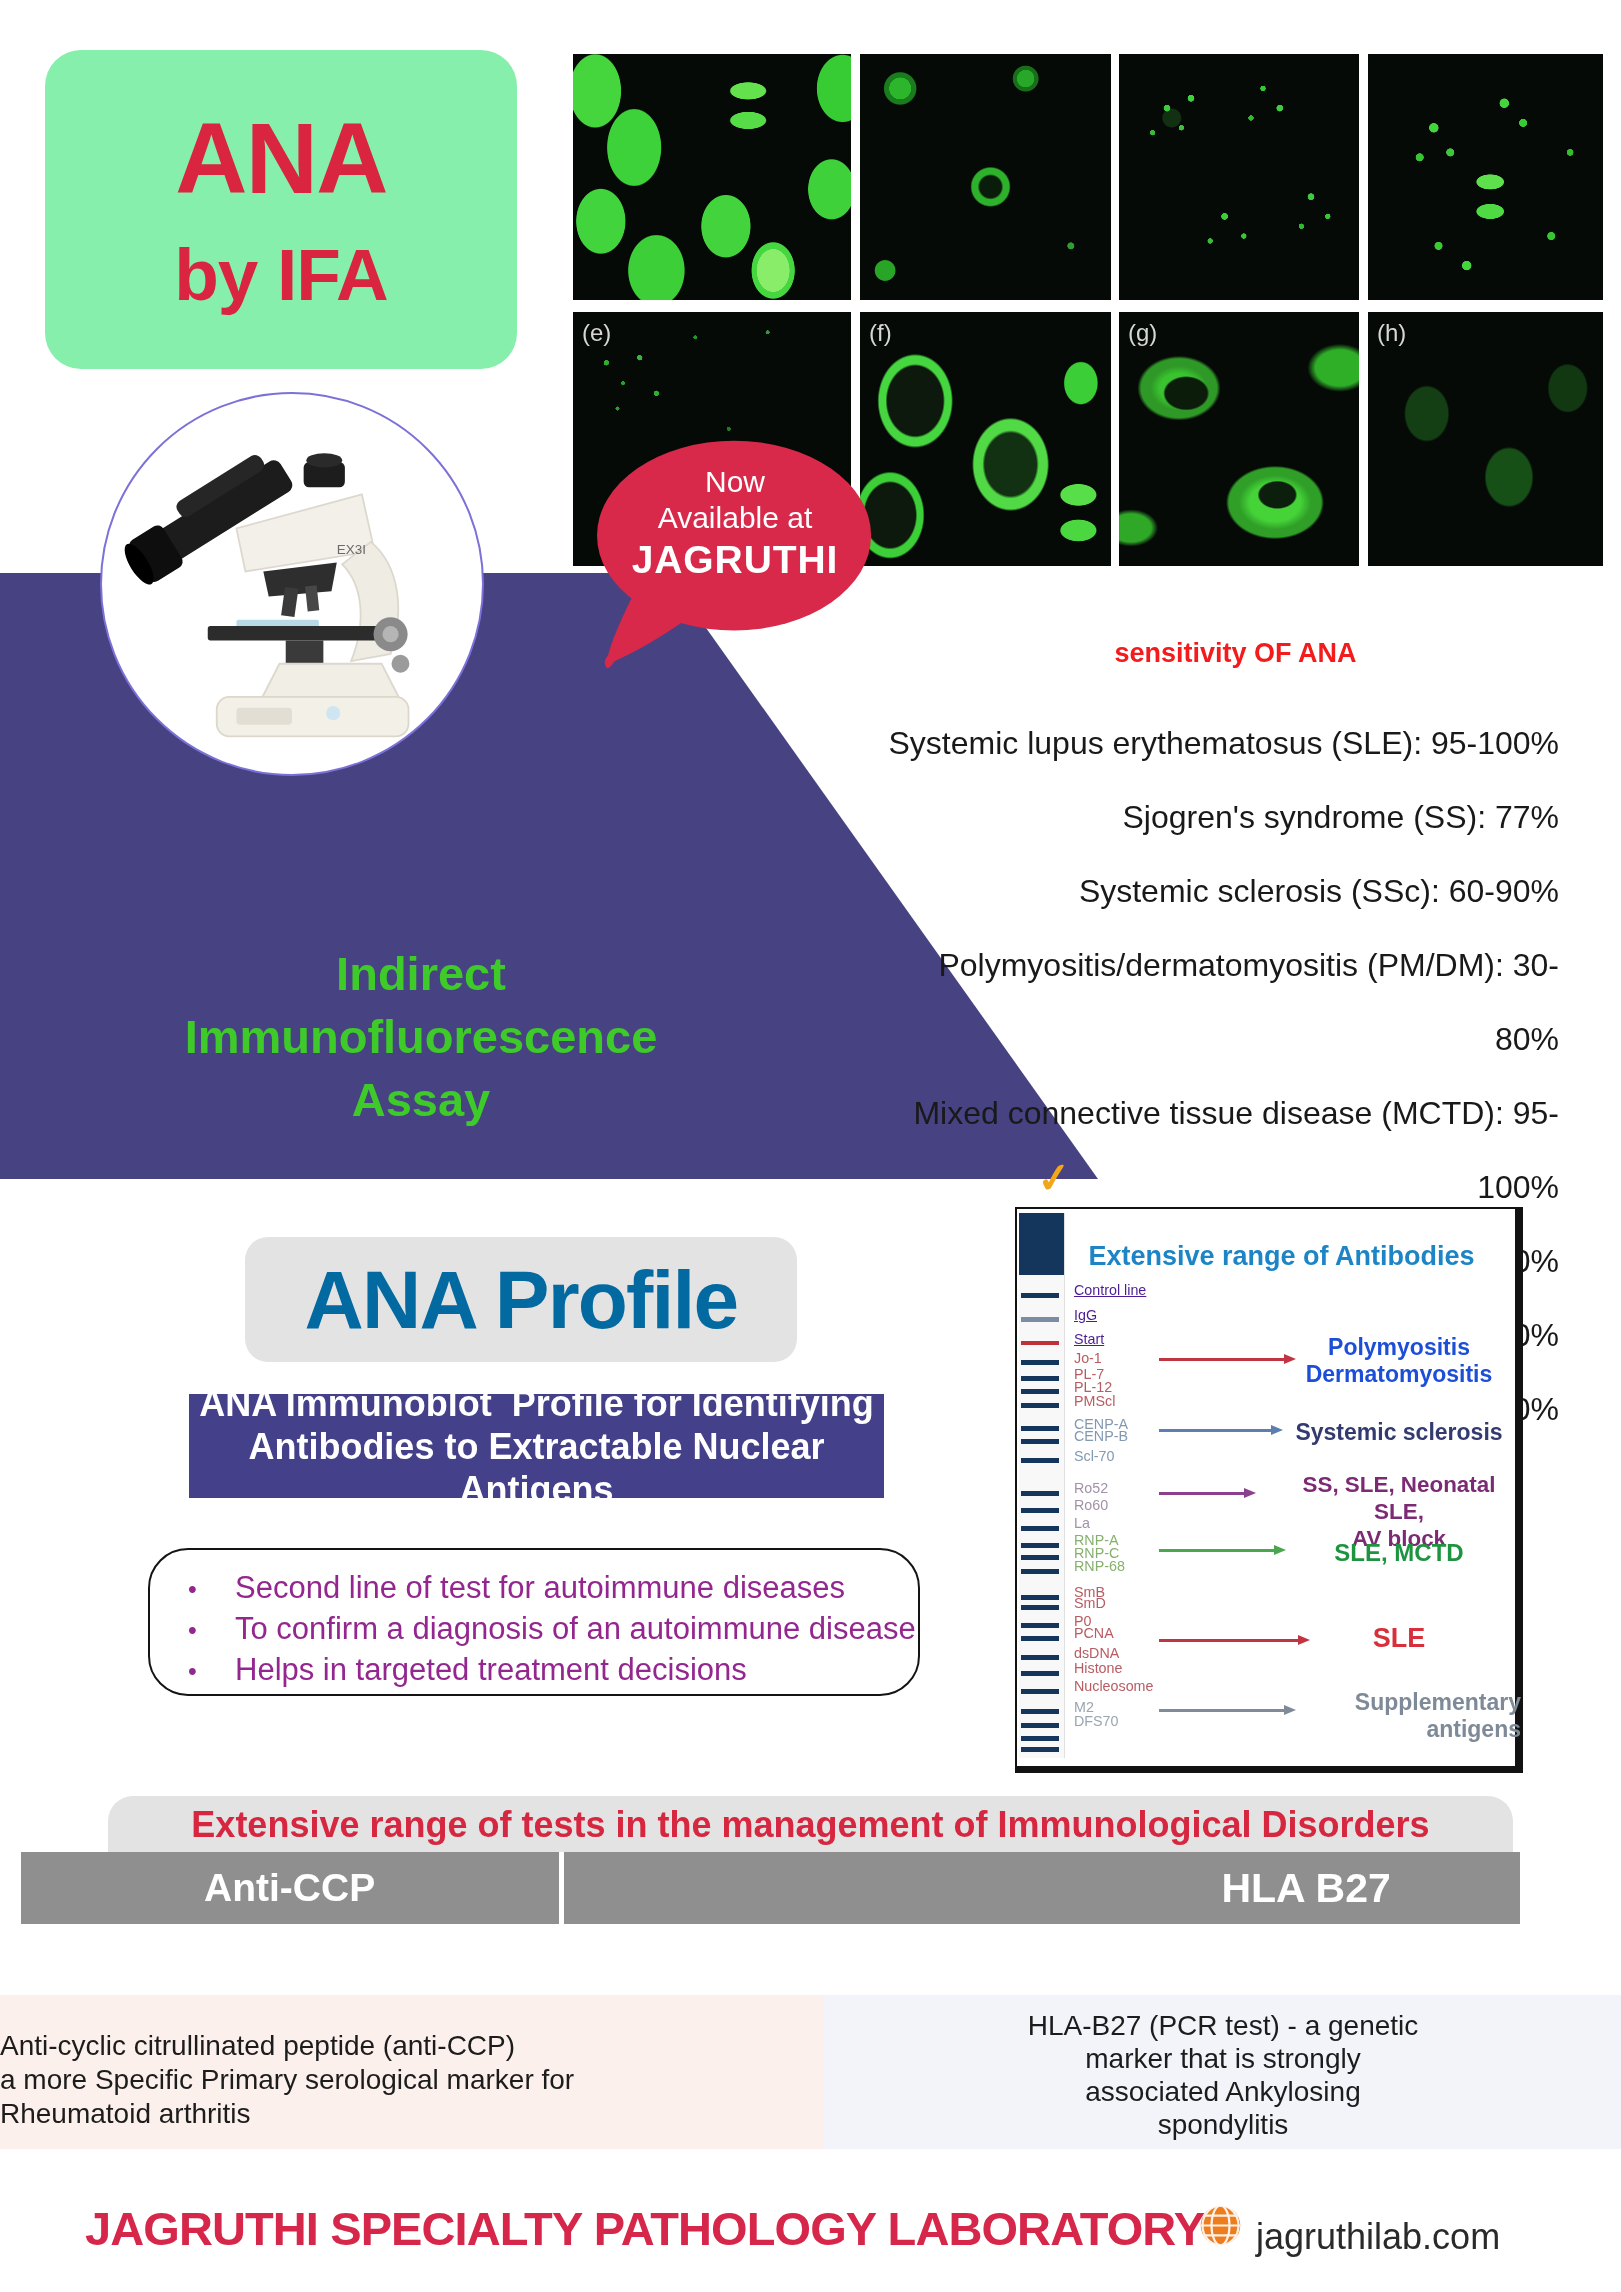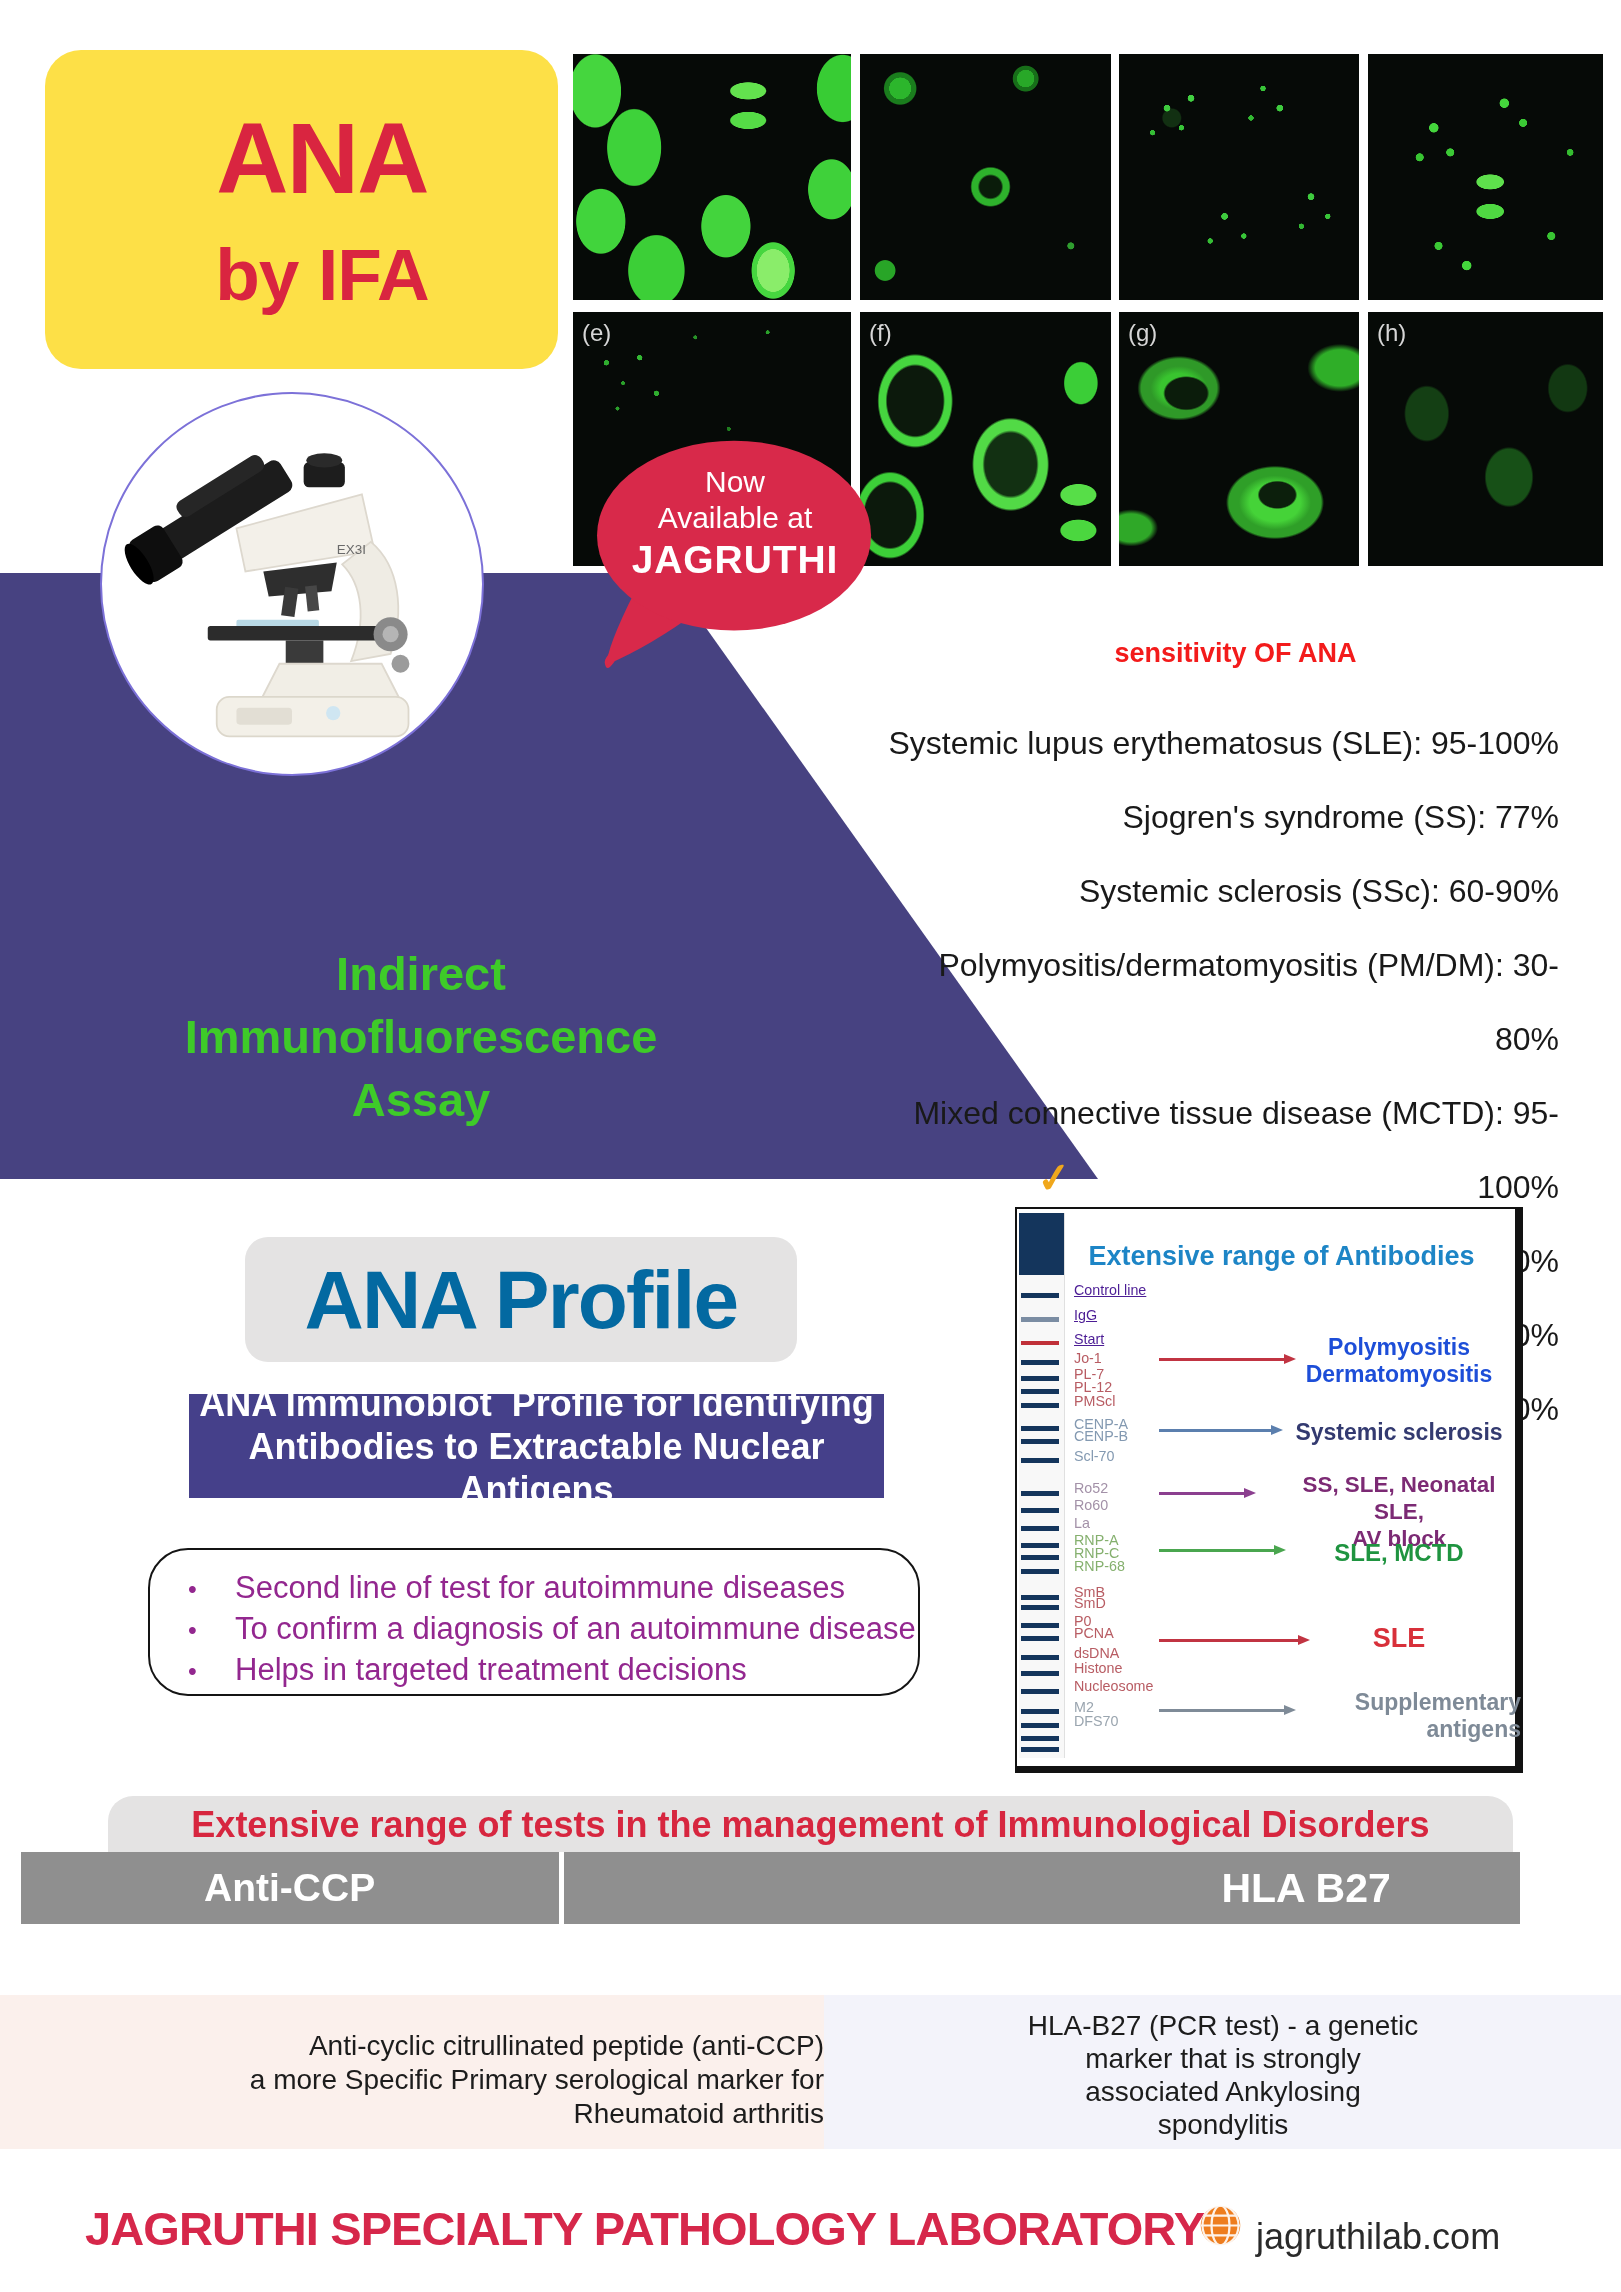--- a/index.html
+++ b/index.html
@@ -1,22 +1,22 @@
 <!DOCTYPE html>
 <html style="font-size:14.3px"><head>
 <meta charset="utf-8">
 <style>
   html,body{margin:0;padding:0;background:#fff;}
   .page{position:relative;width:1622px;height:2293px;background:#ffffff;overflow:hidden;
         font-family:"Liberation Sans",sans-serif;}
   .abs{position:absolute;}
 
   
-  .title-card{left:45px;top:50px;width:472px;height:319px;background:#fde047;border-radius:36px;
-    display:flex;flex-direction:column;align-items:center;justify-content:center;gap:30px;padding-left:41px;}
+  .title-card{left:45px;top:50px;width:472px;height:319px;background:#86efac;border-radius:36px;
+    display:flex;flex-direction:column;align-items:center;justify-content:center;gap:30px;}
   .title-main{font-size:100px;font-weight:bold;color:#d92540;letter-spacing:-1.8px;line-height:1;}
   .title-sub{font-size:73px;font-weight:bold;color:#d92540;letter-spacing:-0.9px;line-height:1;}
 
   
   .panel{position:absolute;background-color:#060a07;}
   .panel-label{position:absolute;left:9px;top:7.2px;color:#d6d6d6;font-size:24px;}
   .pa{background-image:
     radial-gradient(ellipse 43px 61px at 8% 15%,#45d63e 0 59%,transparent 61%),
     radial-gradient(ellipse 45px 64px at 22% 38%,#3ed23a 0 59%,transparent 61%),
     radial-gradient(ellipse 41px 54px at 10% 68%,#41d43c 0 59%,transparent 61%),
@@ -155,21 +155,21 @@
   .tests-banner{left:108px;top:1796px;width:1405px;height:101px;background:#e4e3e3;border-radius:25px;
     display:flex;flex-direction:column;align-items:center;justify-content:center;
     color:#d7263f;font-size:36px;font-weight:bold;line-height:45px;white-space:pre-wrap;text-align:center;}
   .bar{left:20.6px;top:1852px;width:1499px;height:72px;background:#8f8f8f;}
   .bar-left{position:absolute;left:0;top:0;width:538px;height:72px;display:flex;align-items:center;
     justify-content:center;color:#fff;font-size:39px;font-weight:bold;}
   .bar-div{position:absolute;left:538px;top:0;width:5.4px;height:72px;background:#ffffff;}
   .bar-right{position:absolute;left:1075px;top:0;width:421px;height:72px;display:flex;align-items:center;
     justify-content:center;color:#fff;font-size:41px;font-weight:bold;}
   .cell-left{left:0;top:1995px;width:824px;height:154px;background:#fbf0ec;box-sizing:border-box;
-    padding-top:34px;text-align:right;color:#1c1c1c;font-size:28px;line-height:34px;}
+    padding-top:34px;text-align:left;color:#1c1c1c;font-size:28px;line-height:34px;}
   .cell-right{left:824px;top:1995px;width:798px;height:154px;background:#f3f3fa;box-sizing:border-box;
     padding-top:14.3px;text-align:center;color:#1c1c1c;font-size:28px;line-height:33px;}
 
   
   .footer-name{left:85px;top:2201px;font-size:47px;font-weight:bold;color:#d6274a;letter-spacing:-0.9px;}
   .footer-globe{left:1198px;top:2203px;width:45px;height:45px;}
   .footer-site{left:1256px;top:2216px;font-size:36px;color:#2a2a2a;}
 </style>
 </head>
 <body>

